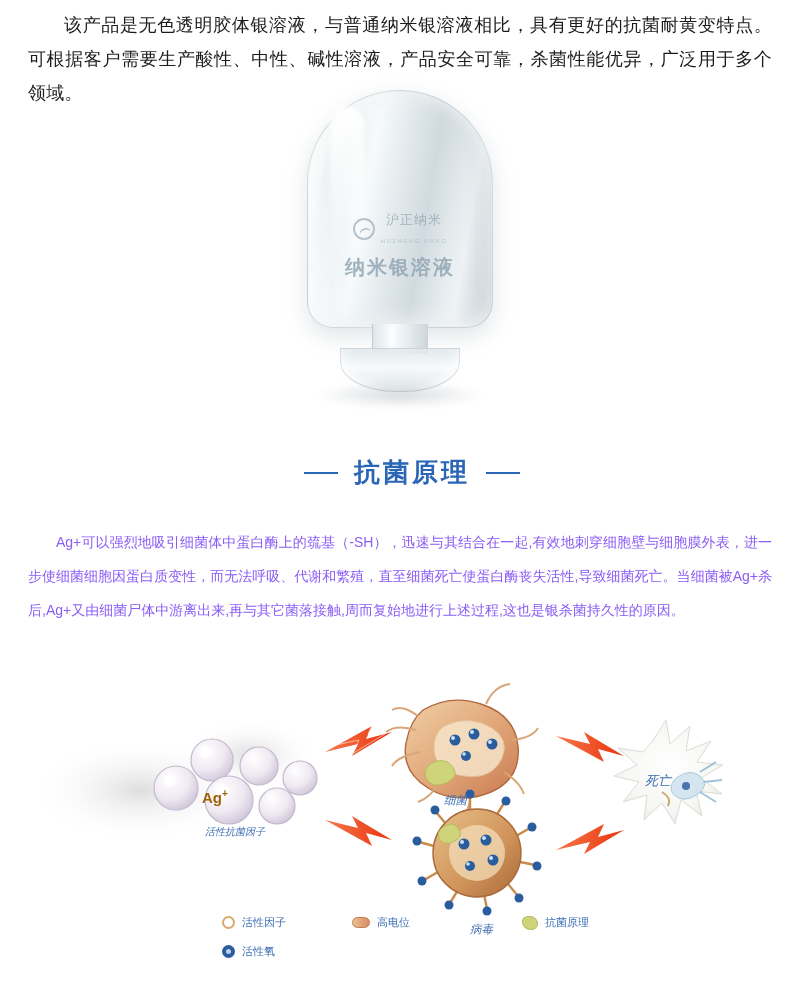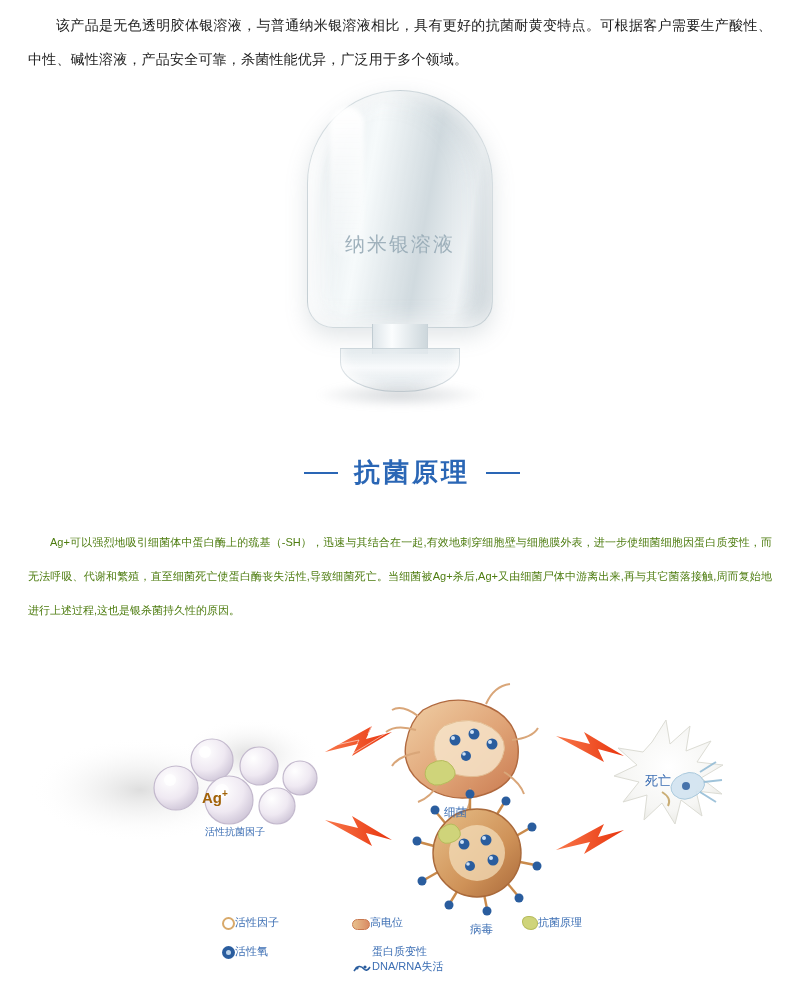--- a/index.html
+++ b/index.html
@@ -16,21 +16,21 @@
     color: #222;
     overflow: hidden;
   }
 
   
   .intro {
     position: absolute;
     top: 8px;
     left: 28px;
     width: 744px;
-    font-size: 14px;
+    font-size: 18px;
     line-height: 34px;
     letter-spacing: 0.2px;
     text-align: justify;
     text-indent: 2em;
     color: #1c1c1c;
   }
 
   
   .product-photo {
     position: absolute;
@@ -150,25 +150,25 @@
     font-size: 13px;
     letter-spacing: 1px;
     color: #8fa3b0;
   }
   .logo-en {
     font-size: 6px;
     letter-spacing: 1.5px;
     color: #a8bac5;
   }
   .label-title {
-    margin-top: 21px;
+    margin-top: 7px;
     font-size: 20px;
     letter-spacing: 2px;
     color: #93a7b3;
-    font-weight: 400;
+    font-weight: 700;
     opacity: 0.85;
   }
 
   
   .section-heading {
     position: absolute;
     top: 455px;
     left: 12px;
     width: 800px;
     display: flex;
@@ -187,25 +187,25 @@
     color: #2a66b5;
     letter-spacing: 3px;
   }
 
   
   .principle {
     position: absolute;
     top: 525px;
     left: 28px;
     width: 744px;
-    font-size: 11px;
+    font-size: 14px;
     line-height: 34px;
     text-align: justify;
     text-indent: 2em;
-    color: #4d7c0f;
+    color: #8b5cf6;
   }
 
   
   .diagram {
     position: absolute;
     top: 660px;
     left: 0;
     width: 800px;
     height: 333px;
   }
@@ -218,21 +218,22 @@
     font-size: 11px;
     color: #3d6fb4;
   }
   .legend-row {
     display: flex;
     align-items: flex-start;
     margin-bottom: 14px;
   }
   .legend-cell {
     display: flex;
-    align-items: flex-end;
+    align-items: center;
+    gap: 7px;
   }
   .legend-cell.c1 { width: 130px; }
   .legend-cell.c2 { width: 170px; }
   .legend-cell.c3 { width: 160px; }
   .swatch { flex: 0 0 auto; }
   .sw-circle-ring {
     width: 13px; height: 13px;
     border-radius: 50%;
     border: 2px solid #d8a96a;
     background: #fff;
@@ -266,34 +267,42 @@
     border: 1px solid #b6bb5c;
   }
   .legend-text { line-height: 15px; }
 
   
   .cap {
     position: absolute;
     font-size: 11.5px;
     color: #3d6fb4;
     white-space: nowrap;
+    font-style: italic;
   }
 </style>
 </head>
 <body>
 
 <div class="intro">该产品是无色透明胶体银溶液，与普通纳米银溶液相比，具有更好的抗菌耐黄变特点。可根据客户需要生产酸性、中性、碱性溶液，产品安全可靠，杀菌性能优异，广泛用于多个领域。</div>
 
 <div class="product-photo">
   <div class="bottle-wrap">
     <div class="bottle-body"></div>
     <div class="bottle-neck"></div>
     <div class="bottle-base"></div>
     <div class="bottle-shadow"></div>
     <div class="label">
+      <div class="label-logo">
+        <span class="logo-mark"></span>
+        <span>
+          <span class="logo-cn">沪正纳米</span><br>
+          <span class="logo-en">HUZHENG NANO</span>
+        </span>
+      </div>
       <div class="label-title">纳米银溶液</div>
     </div>
   </div>
 </div>
 
 <div class="section-heading">
   <span class="rule"></span>
   <span class="txt">抗菌原理</span>
   <span class="rule"></span>
 </div>
@@ -435,21 +444,21 @@
 
       <g opacity="0.85">
         <path d="M676 118 q14 -10 24 -2 q10 9 -2 18 q-14 10 -24 1 q-7 -8 2 -17z" fill="#cfe2f0" stroke="#9dc1d8" stroke-width="1"></path>
         <path d="M700 112 l16 -10 M704 122 l18 -2 M700 132 l16 10" stroke="#8fb9d4" stroke-width="2" fill="none"></path>
         <circle cx="686" cy="126" r="4" fill="#2a5d9e"></circle>
         <path d="M662 132 q10 6 6 14" stroke="#c2a15f" stroke-width="2" fill="none"></path>
       </g>
     </g>
   </svg>
 
-  <div class="cap" style="left:444px; top:145px;">细菌</div>
+  <div class="cap" style="left:444px; top:133px;">细菌</div>
   <div class="cap" style="left:470px; top:262px;">病毒</div>
   <div class="cap" style="left:645px; top:112px; color:#3d6fb4; font-size:13px;">死亡</div>
   <div class="cap" style="left:205px; top:165px; font-size:10px;">活性抗菌因子</div>
   <div style="position:absolute; left:202px; top:128px; font-size:15px; color:#a16207; font-weight:600;">
     <span>Ag</span><sup style="font-size:10px;">+</sup>
   </div>
 
   <div class="legend">
     <div class="legend-row">
       <div class="legend-cell c1">
@@ -463,29 +472,16 @@
       <div class="legend-cell c3">
         <span class="swatch sw-blob"></span>
         <span class="legend-text">抗菌原理</span>
       </div>
     </div>
     <div class="legend-row">
       <div class="legend-cell c1">
         <span class="swatch sw-circle-dot"></span>
         <span class="legend-text">活性氧</span>
       </div>
-      <div class="legend-cell c2">
-        <span class="swatch sw-dna">
-          <svg width="20" height="12" viewBox="0 0 20 12">
-            <path d="M2 9 q5 -8 10 -2 q3 3 6 -2" stroke="#2a5d9e" stroke-width="1.6" fill="none"></path>
-            <circle cx="5" cy="6" r="1.6" fill="#2a5d9e"></circle>
-            <circle cx="13" cy="5" r="1.6" fill="#2a5d9e"></circle>
-          </svg>
-        </span>
-        <span class="legend-text">
-          <span>蛋白质变性</span><br>
-          <span>DNA/RNA失活</span>
-        </span>
-      </div>
       <div class="legend-cell c3"></div>
     </div>
   </div>
 </div>
 
 </body></html>

